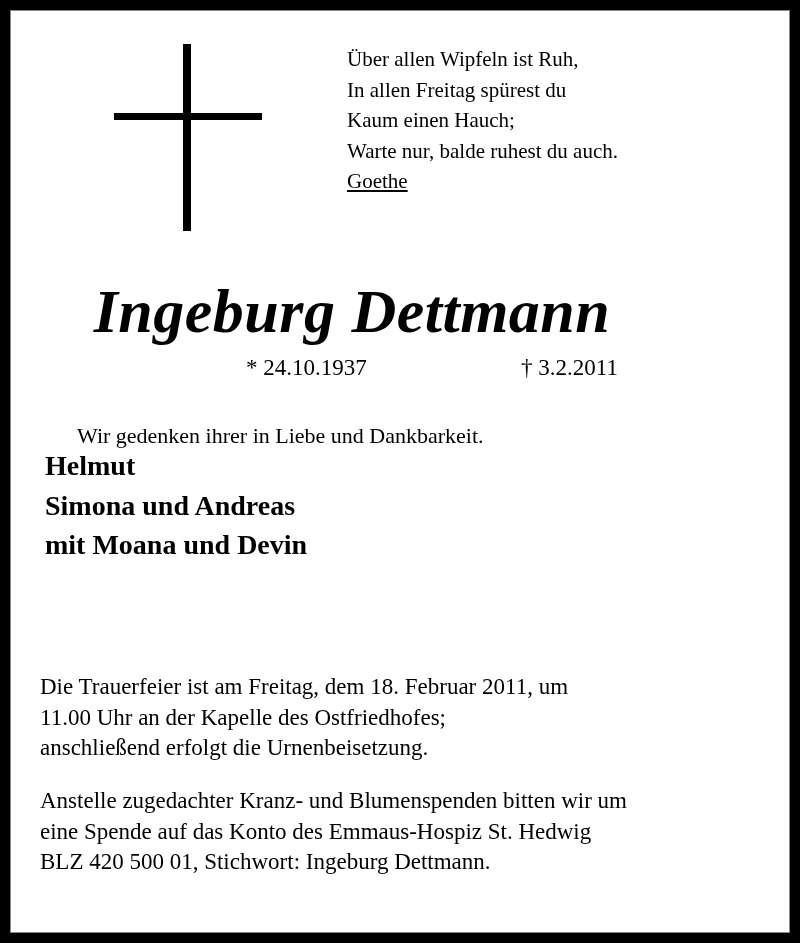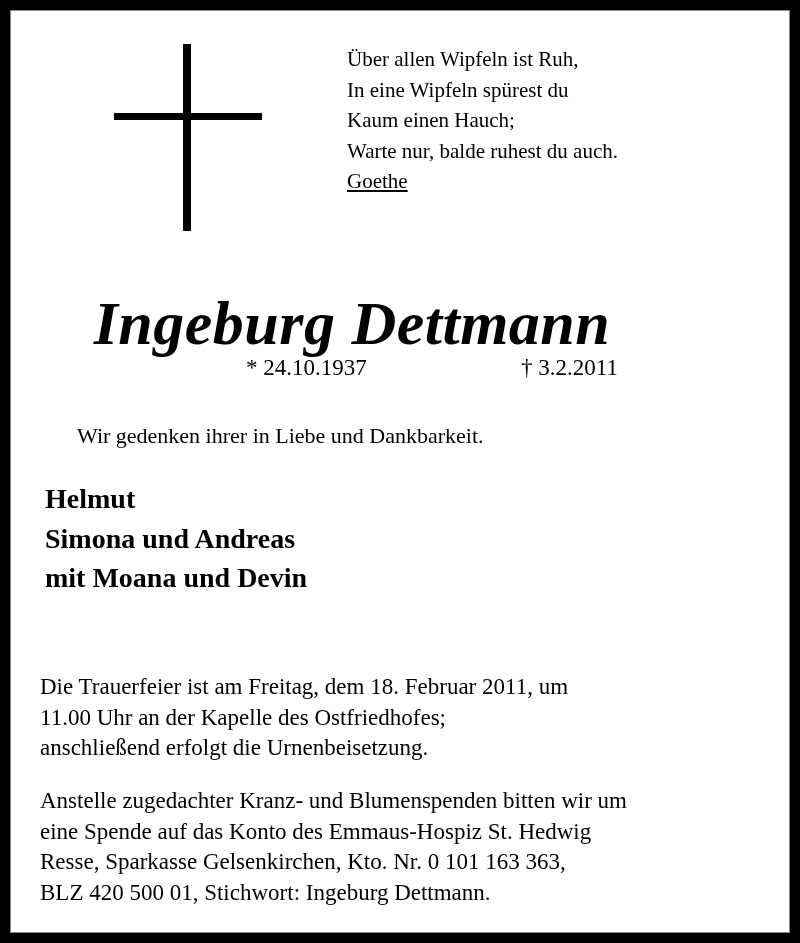--- a/index.html
+++ b/index.html
@@ -3,45 +3,45 @@
   <meta charset="utf-8">
   <style>
     html, body { margin: 0; padding: 0; background: #000; }
     body { width: 800px; height: 943px; position: relative; overflow: hidden; font-family: "Liberation Serif", "DejaVu Serif", serif; color: #000; }
     .frame { position: absolute; left: 10px; top: 10px; width: 780px; height: 923px; background: #fff; box-shadow: inset 0 0 0 1px #888; }
     .cross-v { position: absolute; left: 173px; top: 34px; width: 8px; height: 187px; background: #000; }
     .cross-h { position: absolute; left: 104px; top: 103px; width: 148px; height: 7px; background: #000; }
     .poem { position: absolute; left: 347px; top: 44px; font-size: 21px; line-height: 30.5px; white-space: nowrap; }
     .poem .line { display: block; }
     .poem .author { display: block; text-align: left; padding-right: 0; width: 316px; text-decoration: underline; }
-    .name { position: absolute; left: 0; top: 276px; width: 704px; text-align: center; font-size: 62px; font-weight: bold; font-style: italic; letter-spacing: 0.5px; margin-top: 12px; }
+    .name { position: absolute; left: 0; top: 276px; width: 704px; text-align: center; font-size: 62px; font-weight: bold; font-style: italic; letter-spacing: 0.5px; }
     .dates { position: absolute; top: 355px; font-size: 23px; white-space: nowrap; }
     .dates.birth { left: 233px; margin-left: 13px; }
     .dates.death { left: 477px; margin-left: 44px; }
     .memory { position: absolute; left: 51px; top: 423px; font-size: 22px; white-space: nowrap; margin-left: 26px; }
-    .family { position: absolute; left: 45px; top: 479px; font-size: 28px; font-weight: bold; line-height: 39.5px; white-space: nowrap; }
+    .family { position: absolute; left: 45px; top: 446px; font-size: 28px; font-weight: bold; line-height: 39.5px; white-space: nowrap; }
     .family .line { display: block; }
     .para { position: absolute; left: 40px; font-size: 23px; line-height: 30.5px; white-space: nowrap; }
     .para .line { display: block; }
     .para.ceremony { top: 672px; }
     .para.donation { top: 786px; }
   </style>
 </head>
 <body>
 
 <div class="frame">
   <div>
     <div class="cross-v"></div>
     <div class="cross-h"></div>
   </div>
 </div>
 
 <div class="poem">
   <span class="line">Über allen Wipfeln ist Ruh,</span>
-  <span class="line">In eine Wipfeln spürest du</span>
+  <span class="line">In allen Freitag spürest du</span>
   <span class="line">Kaum einen Hauch;</span>
   <span class="line">Warte nur, balde ruhest du auch.</span>
   <span class="author">Goethe</span>
 </div>
 
 <div class="name">Ingeburg Dettmann</div>
 <div class="dates birth">* 24.10.1937</div>
 <div class="dates death">† 3.2.2011</div>
 
 <div class="memory">Wir gedenken ihrer in Liebe und Dankbarkeit.</div>
@@ -54,15 +54,14 @@
 
 <div class="para ceremony">
   <span class="line">Die Trauerfeier ist am Freitag, dem 18. Februar 2011, um</span>
   <span class="line">11.00 Uhr an der Kapelle des Ostfriedhofes;</span>
   <span class="line">anschließend erfolgt die Urnenbeisetzung.</span>
 </div>
 
 <div class="para donation">
   <span class="line">Anstelle zugedachter Kranz- und Blumenspenden bitten wir um</span>
   <span class="line">eine Spende auf das Konto des Emmaus-Hospiz St. Hedwig</span>
-  <span class="line">Resse, Sparkasse Gelsenkirchen, Kto. Nr. 0 101 163 363,</span>
   <span class="line">BLZ 420 500 01, Stichwort: Ingeburg Dettmann.</span>
 </div>
 
 </body></html>

